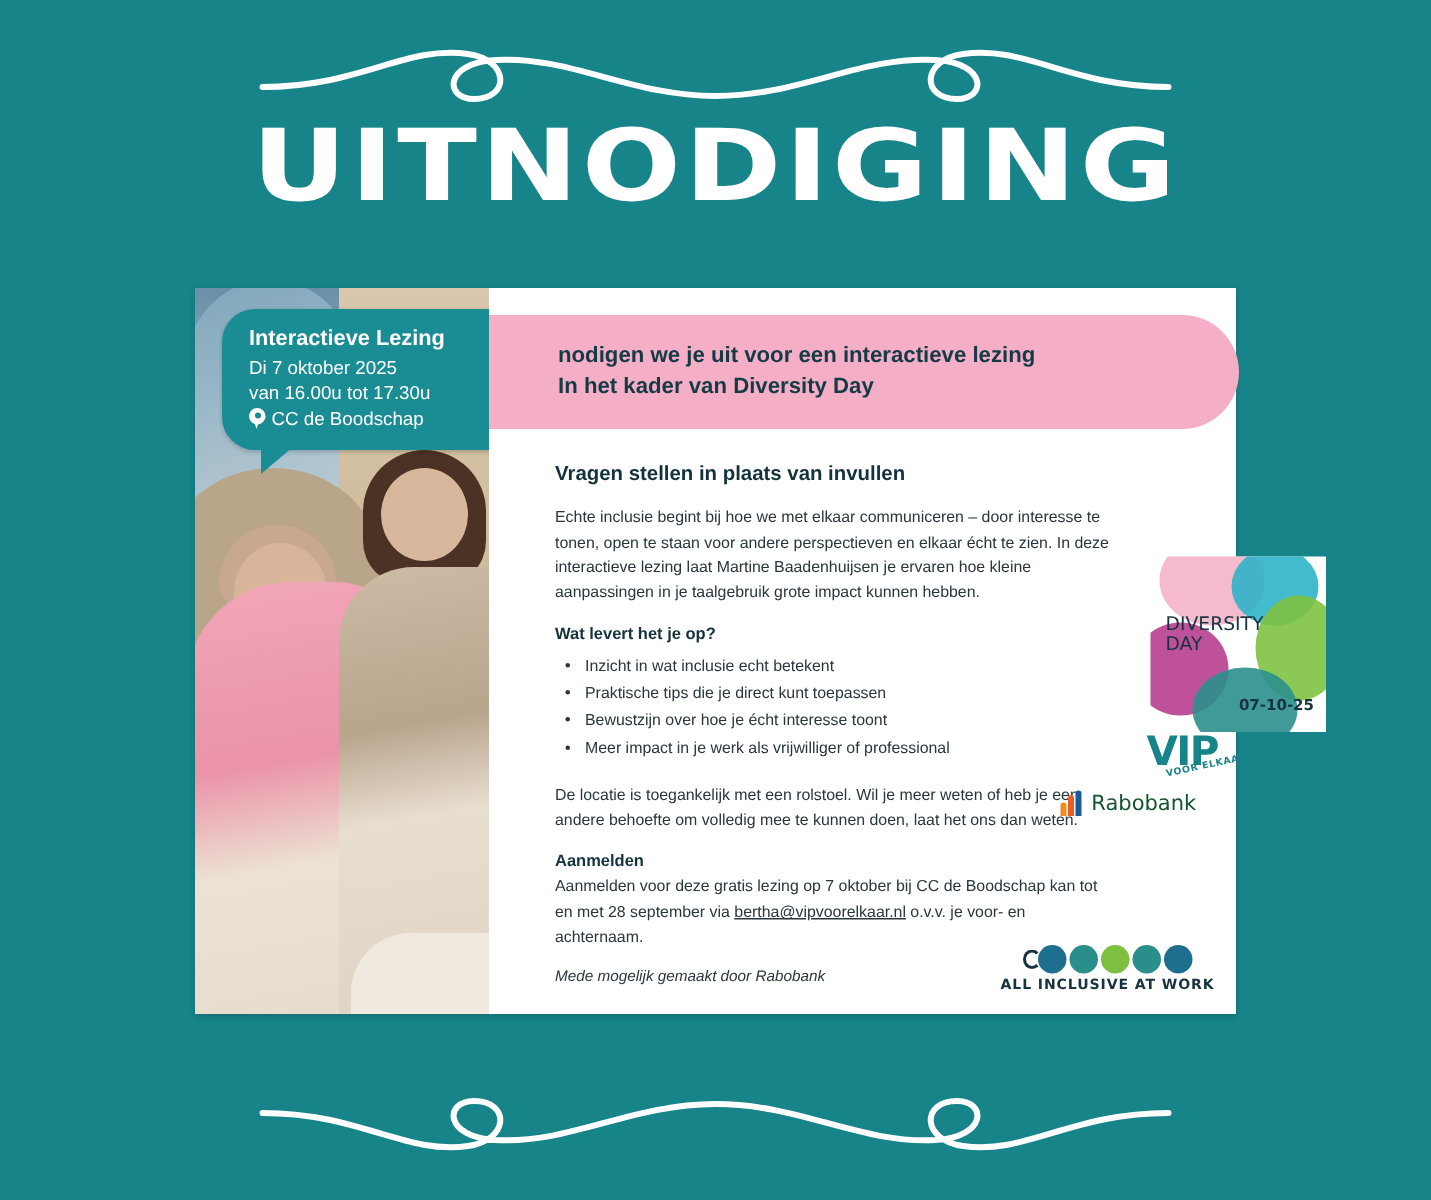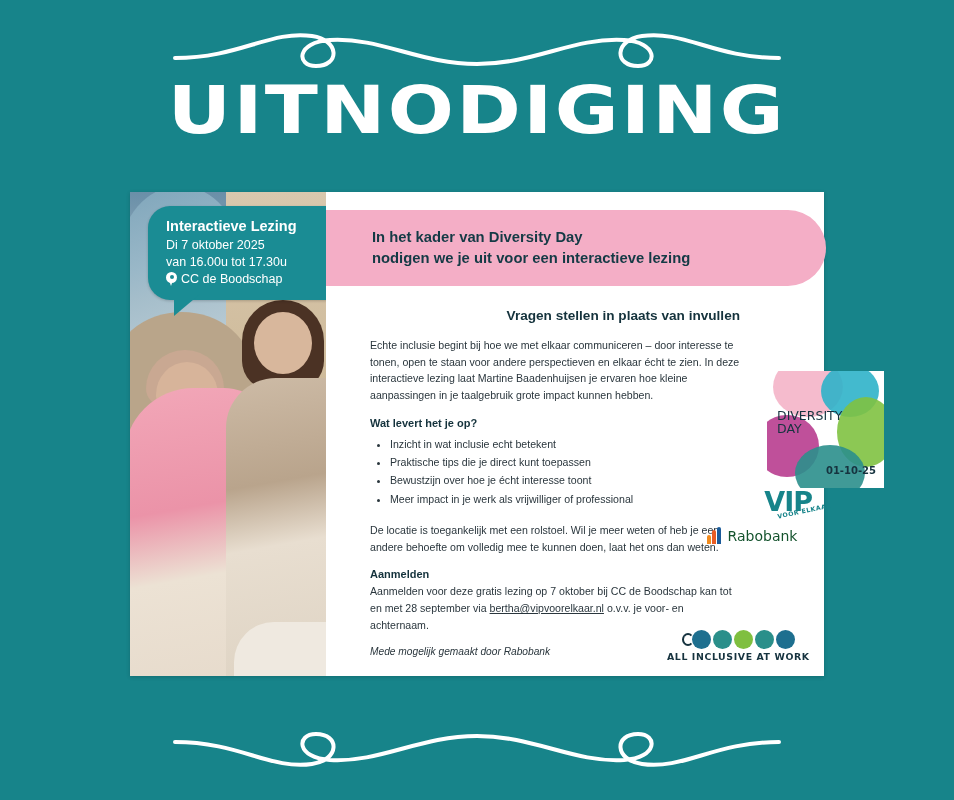--- a/index.html
+++ b/index.html
@@ -238,21 +238,20 @@
     left: 44px;
     top: 116px;
     width: 370px;
     color: #25323a;
   }
   .sub-head {
     font-weight: bold;
     font-size: 13.6px;
     color: #14323c;
     margin: 0 0 14px 0;
-    text-align: right;
   }
   p.para {
     font-size: 10.6px;
     line-height: 1.58;
     margin: 0 0 13px 0;
     color: #2a363d;
   }
   .q-head {
     font-weight: bold;
     font-size: 11px;
@@ -479,22 +478,22 @@
           </span>
         <span>CC de Boodschap</span>
       </div>
     </div>
   </div>
 
   <div class="flyer-body">
 
     <div class="pink-banner">
       <div class="banner-text">
+        <div>nodigen we je uit voor een interactieve lezing</div>
         <div>In het kader van Diversity Day</div>
-        <div>nodigen we je uit voor een interactieve lezing</div>
       </div>
     </div>
 
     <div class="content">
       <div class="sub-head">Vragen stellen in plaats van invullen</div>
 
       <p class="para">Echte inclusie begint bij hoe we met elkaar communiceren – door interesse te tonen, open te staan voor andere perspectieven en elkaar écht te zien. In deze interactieve lezing laat Martine Baadenhuijsen je ervaren hoe kleine aanpassingen in je taalgebruik grote impact kunnen hebben.</p>
 
       <div class="q-head">Wat levert het je op?</div>
       <ul class="benefits">
@@ -546,14 +545,14 @@
 <div class="dd-card">
   <span class="dd-blob dd-b1"></span>
   <span class="dd-blob dd-b2"></span>
   <span class="dd-blob dd-b3"></span>
   <span class="dd-blob dd-b4"></span>
   <span class="dd-blob dd-b5"></span>
   <div class="dd-text">
     <div>DIVERSITY</div>
     <div>DAY</div>
   </div>
-  <div class="dd-date">01-10-25</div>
+  <div class="dd-date">07-10-25</div>
 </div>
 
 </body></html>

